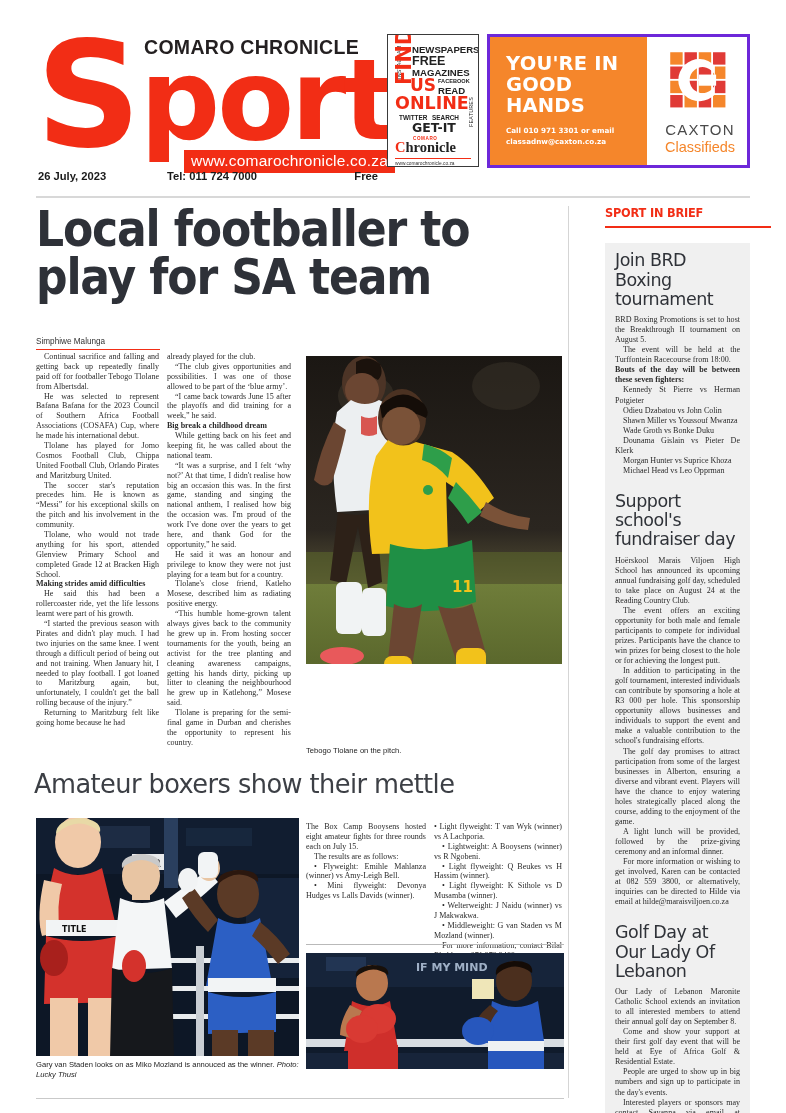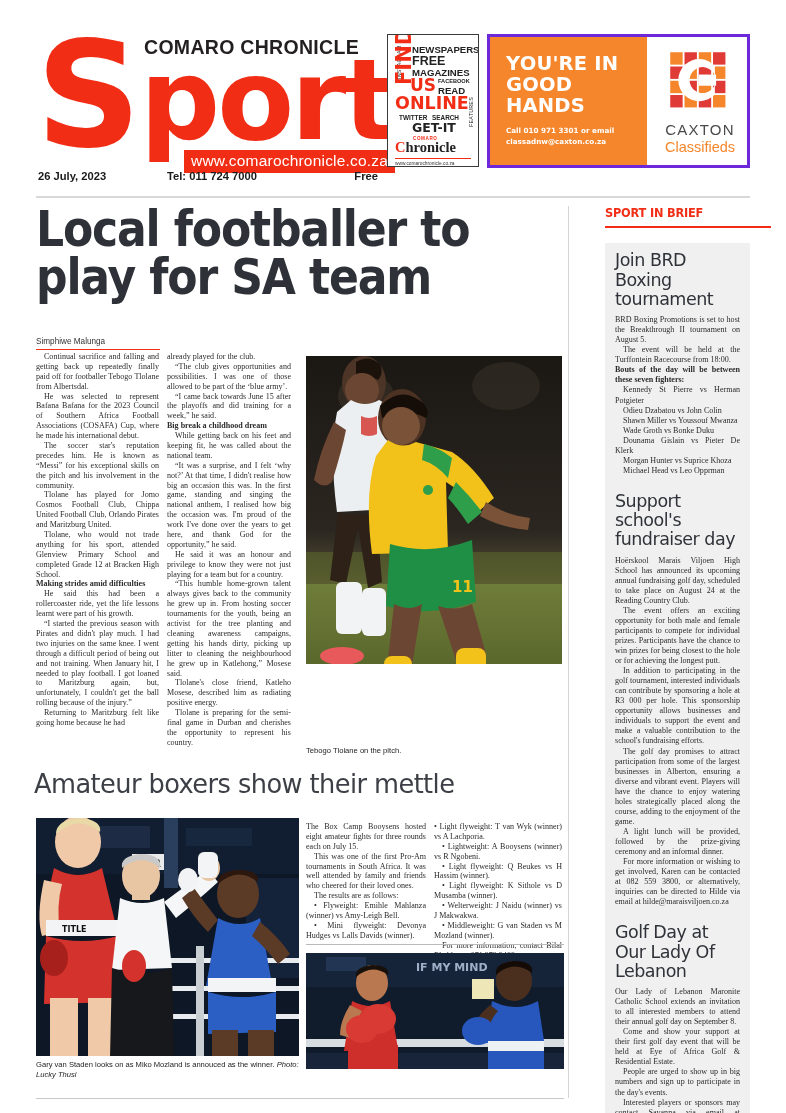--- a/index.html
+++ b/index.html
@@ -265,38 +265,38 @@
 
   <div class="headline">
     <div>Local footballer to</div>
     <div>play for SA team</div>
   </div>
   <div class="byline">Simphiwe Malunga</div>
 
   <div class="col" id="col-a">
       <p>Continual sacrifice and falling and getting back up repeatedly finally paid off for footballer Tebogo Tlolane from Albertsdal.</p>
       <p>He was selected to represent Bafana Bafana for the 2023 Council of Southern Africa Football Associations (COSAFA) Cup, where he made his international debut.</p>
+      <p>Tlolane has played for Jomo Cosmos Football Club, Chippa United Football Club, Orlando Pirates and Maritzburg United.</p>
       <p>The soccer star's reputation precedes him. He is known as “Messi” for his exceptional skills on the pitch and his involvement in the community.</p>
-      <p>Tlolane has played for Jomo Cosmos Football Club, Chippa United Football Club, Orlando Pirates and Maritzburg United.</p>
       <p>Tlolane, who would not trade anything for his sport, attended Glenview Primary School and completed Grade 12 at Bracken High School.</p>
       <p class="sub">Making strides amid difficulties</p>
       <p>He said this had been a rollercoaster ride, yet the life lessons learnt were part of his growth.</p>
       <p>“I started the previous season with Pirates and didn't play much. I had two injuries on the same knee. I went through a difficult period of being out and not training. When January hit, I needed to play football. I got loaned to Maritzburg again, but, unfortunately, I couldn't get the ball rolling because of the injury.”</p>
       <p>Returning to Maritzburg felt like going home because he had</p>
     </div>
   <div class="col" id="col-b">
       <p class="noindent">already played for the club.</p>
       <p>“The club gives opportunities and possibilities. I was one of those allowed to be part of the ‘blue army’.</p>
       <p>“I came back towards June 15 after the playoffs and did training for a week,” he said.</p>
       <p class="sub">Big break a childhood dream</p>
       <p>While getting back on his feet and keeping fit, he was called about the national team.</p>
       <p>“It was a surprise, and I felt ‘why not?’ At that time, I didn't realise how big an occasion this was. In the first game, standing and singing the national anthem, I realised how big the occasion was. I'm proud of the work I've done over the years to get here, and thank God for the opportunity,” he said.</p>
       <p>He said it was an honour and privilege to know they were not just playing for a team but for a country.</p>
+      <p>Tlolane's close friend, Katleho Mosese, described him as radiating positive energy.</p>
       <p>“This humble home-grown talent always gives back to the community he grew up in. From hosting soccer tournaments for the youth, being an activist for the tree planting and cleaning awareness campaigns, getting his hands dirty, picking up litter to cleaning the neighbourhood he grew up in Katlehong,” Mosese said.</p>
-      <p>Tlolane's close friend, Katleho Mosese, described him as radiating positive energy.</p>
       <p>Tlolane is preparing for the semi-final game in Durban and cherishes the opportunity to represent his country.</p>
     </div>
 
   <div class="main-photo">
     <svg viewBox="0 0 256 386" preserveAspectRatio="none" class="ph">
       <defs>
         <linearGradient id="bgnight" x1="0" y1="0" x2="0" y2="1">
           <stop offset="0%" stop-color="#1b1713"></stop>
             <stop offset="45%" stop-color="#2b2620"></stop>
           <stop offset="62%" stop-color="#5f5a3a"></stop>
@@ -399,21 +399,20 @@
       <rect x="212" y="212" width="26" height="26" fill="#5b3a26"></rect>
     </svg>
   </div>
   <div class="box-cap-1">
     <span>Gary van Staden looks on as Miko Mozland is annouced as the winner.</span>
     <em>Photo: Lucky Thusi</em>
   </div>
 
   <div class="col" id="col-c">
       <p class="noindent">The Box Camp Booysens hosted eight amateur fights for three rounds each on July 15.</p>
-      <p>This was one of the first Pro-Am tournaments in South Africa. It was well attended by family and friends who cheered for their loved ones.</p>
       <p>The results are as follows:</p>
       <p>• Flyweight: Emihle Mahlanza (winner) vs Amy-Leigh Bell.</p>
       <p>• Mini flyweight: Devonya Hudges vs Lalls Davids (winner).</p>
     </div>
   <div class="col" id="col-d">
       <p class="noindent">• Light flyweight: T van Wyk (winner) vs A Lachporia.</p>
       <p>• Lightweight: A Booysens (winner) vs R Ngobeni.</p>
       <p>• Light flyweight: Q Beukes vs H Hassim (winner).</p>
       <p>• Light flyweight: K Sithole vs D Musamba (winner).</p>
       <p>• Welterweight: J Naidu (winner) vs J Makwakwa.</p>

